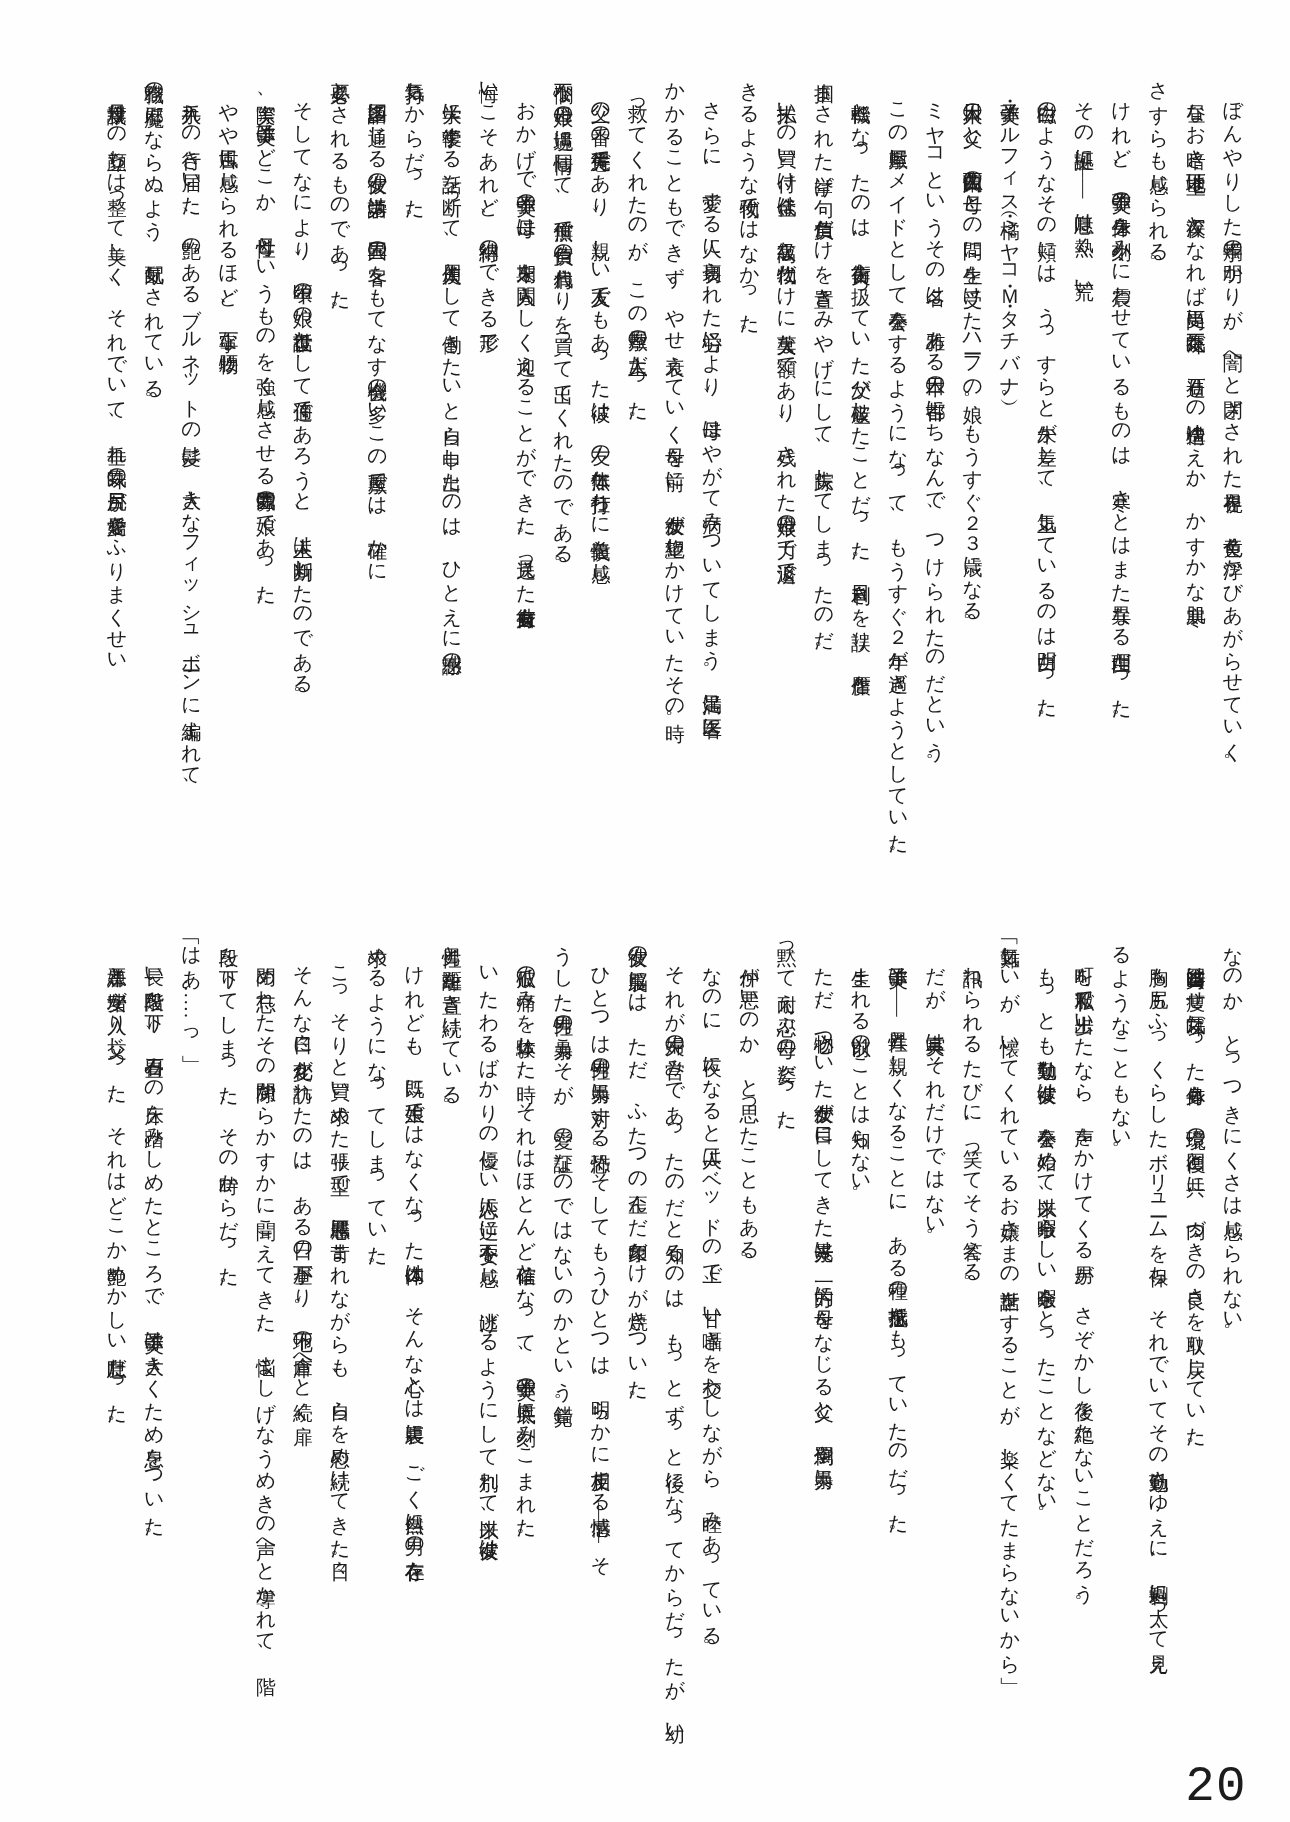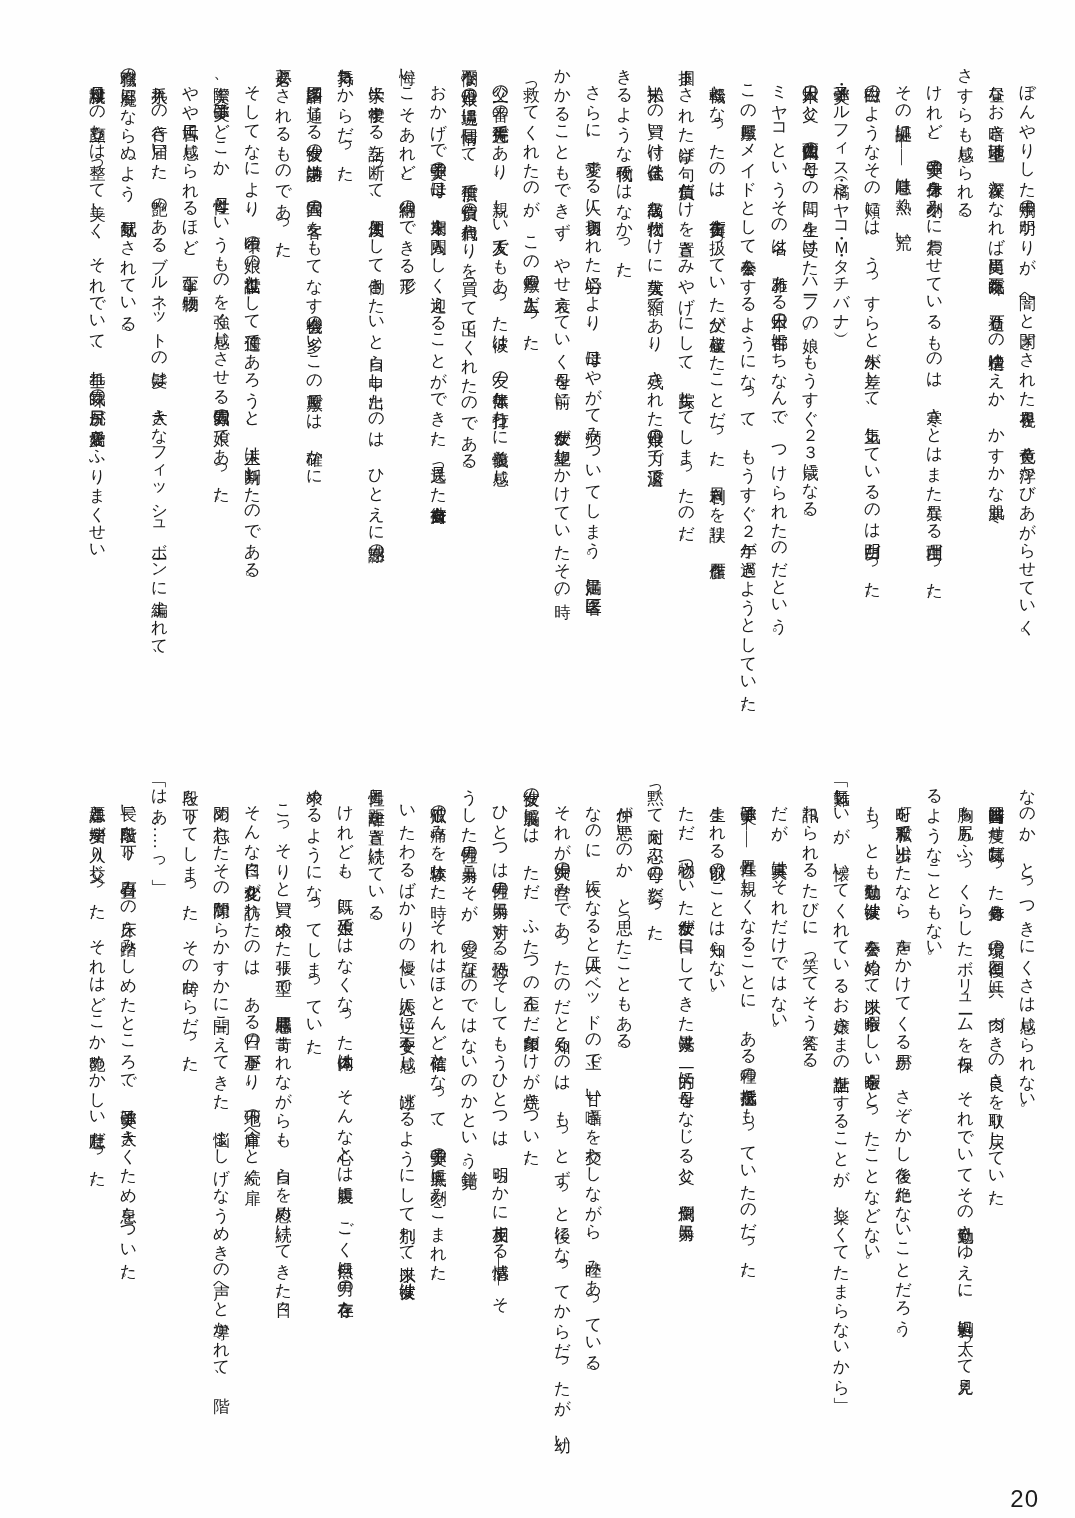--- a/index.html
+++ b/index.html
@@ -33,22 +33,22 @@
   .tline {
     line-height: 31px;       
     letter-spacing: 0.3px;   
     white-space: nowrap;
     overflow: visible;
   }
   .pageno {
     position: absolute;
     right: 36px;
     bottom: 7px;
-    font-family: Liberation Sans, sans-serif;
-    font-size: 24px;
+    font-family: Liberation Mono, monospace;
+    font-size: 41px;
     line-height: 1;
     color: #1c1c1c;
     letter-spacing: 1px;
   }
 </style>
 </head>
 <body>
 
 <div class="page">
 

